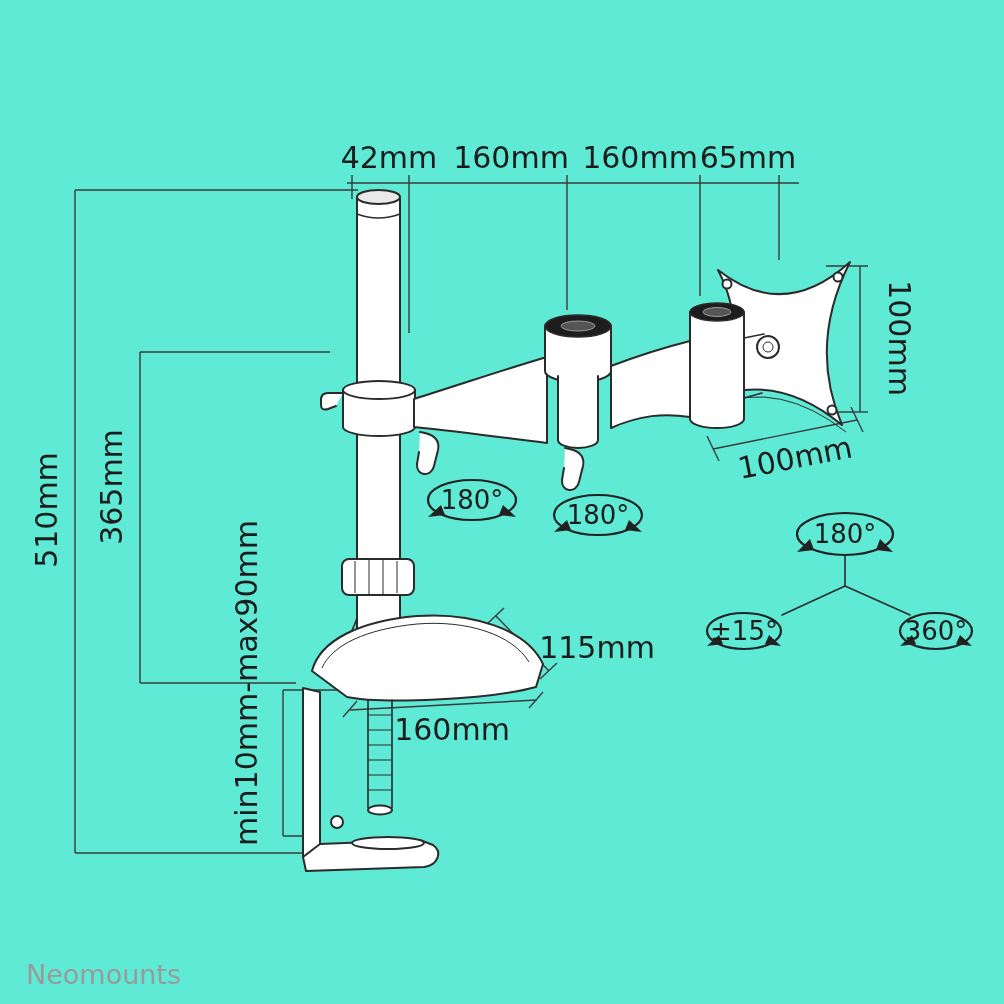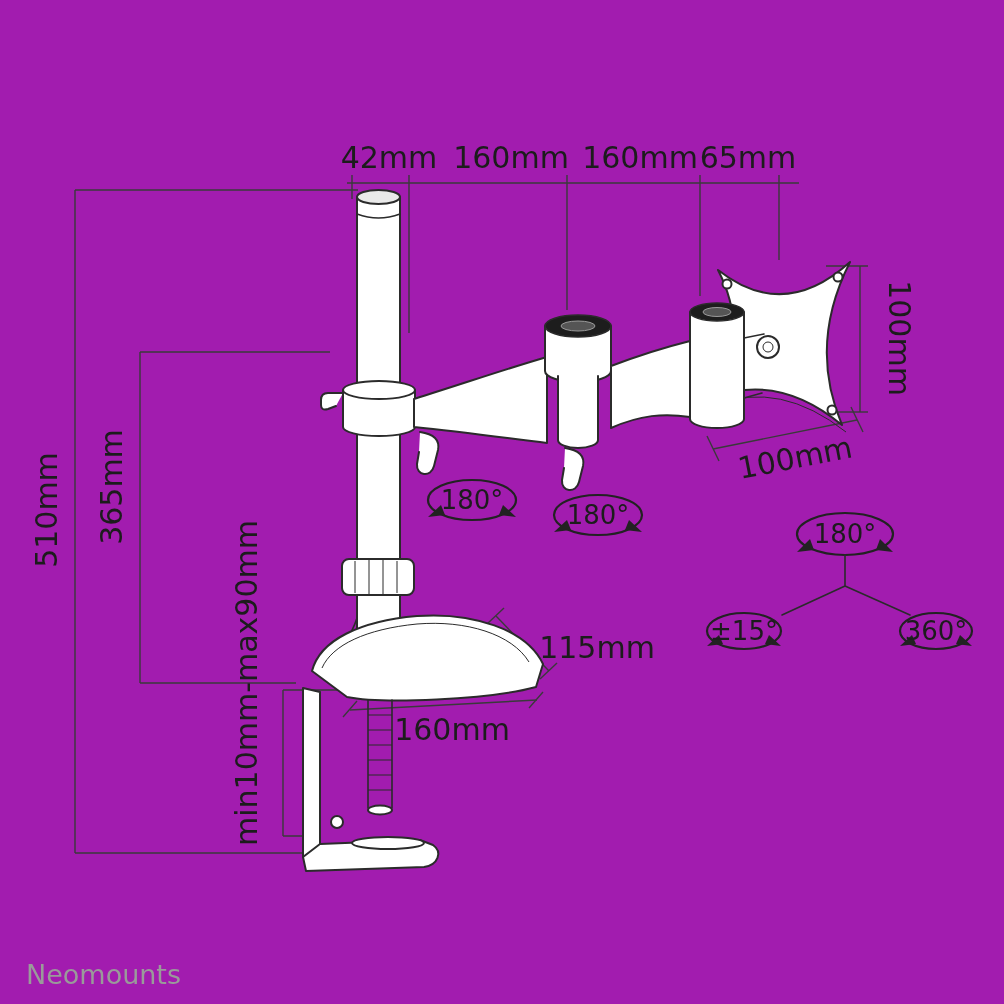--- a/index.html
+++ b/index.html
@@ -1,19 +1,19 @@
 <!DOCTYPE html>
 <html><head>
 <meta charset="utf-8">
 <style>
   html,body{margin:0;padding:0;background:#fff;}
   .canvas{
     position:relative;
     width:1004px;height:1004px;
-    background:#a21caf;
+    background:#5eead4;
     font-family:"DejaVu Sans", sans-serif;
     overflow:hidden;
   }
   svg{display:block;}
   text{font-family:"DejaVu Sans", sans-serif; fill:#1c1c1c;}
   .dim-label{font-size:30px;}
   .angle-label{font-size:26px;}
   .brand-label{font-size:27px; fill:#9a9a9a;}
   .dimline{stroke:#3a3a3a;stroke-width:1.4;fill:none;}
   .draw{stroke:#2b2b2b;stroke-width:2;fill:#ffffff;stroke-linejoin:round;stroke-linecap:round;}

